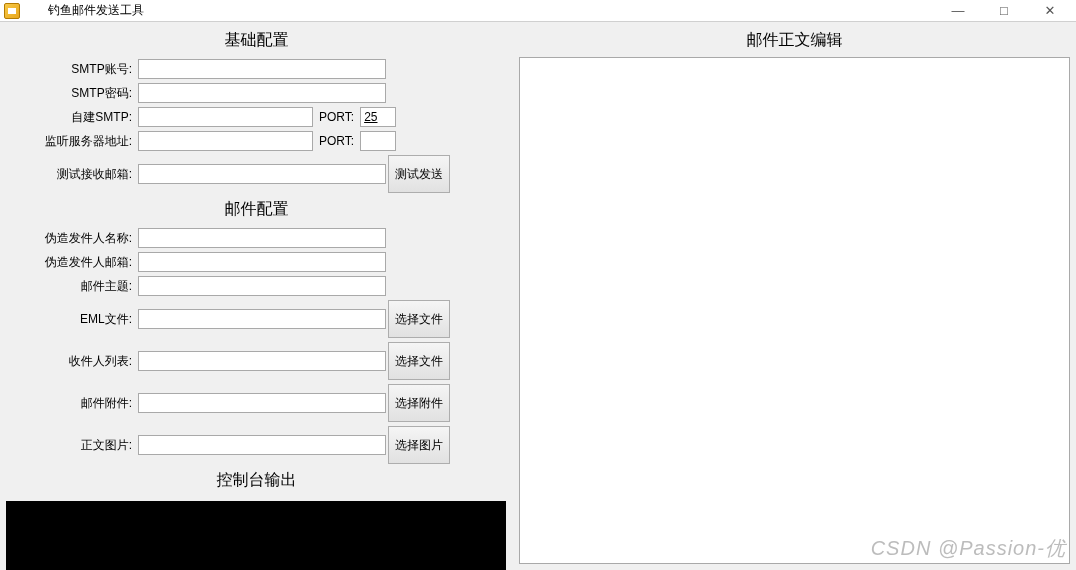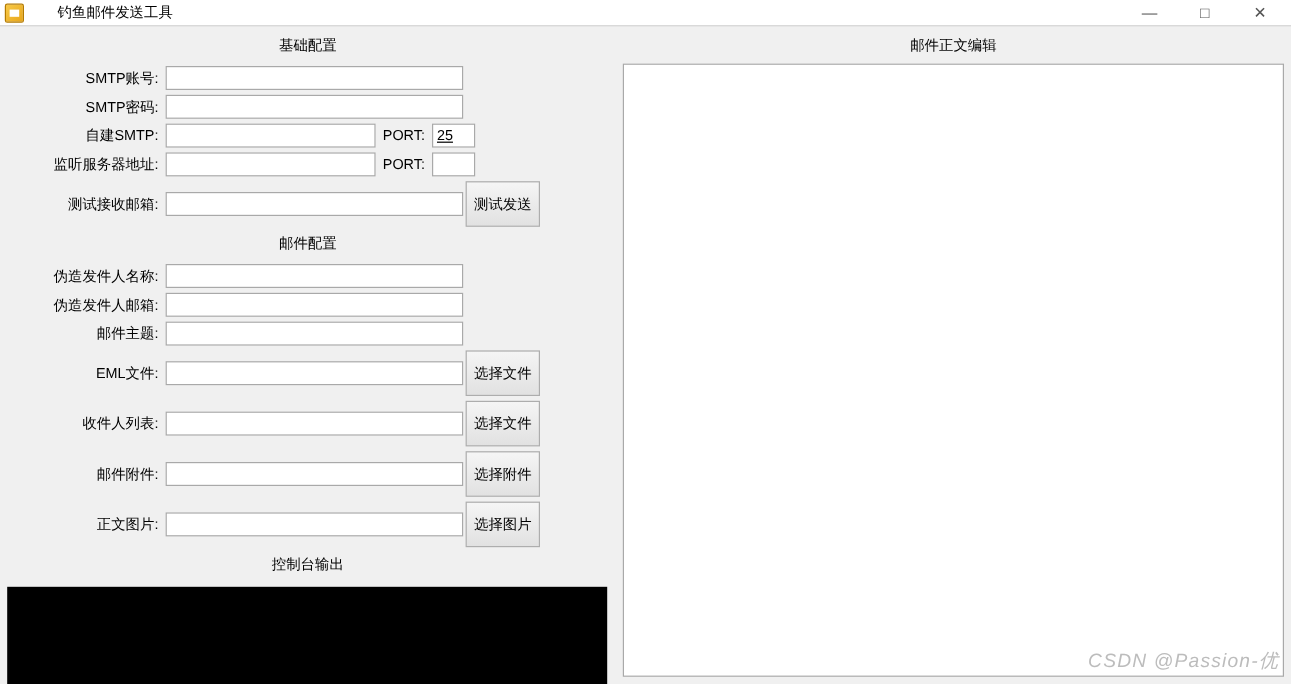--- a/index.html
+++ b/index.html
@@ -51,21 +51,21 @@
     }
     .right-panel {
       flex: 1;
       display: flex;
       flex-direction: column;
       padding: 4px 6px 6px 6px;
     }
     .section-title {
       text-align: center;
       padding: 4px 0 6px 0;
-      font-size: 12px;
+      font-size: 16px;
     }
     .form-row {
       display: flex;
       align-items: center;
       padding: 2px 6px;
       gap: 2px;
     }
     .lbl {
       width: 130px;
       text-align: right;
@@ -105,21 +105,21 @@
     .editor-box {
       flex: 1;
       background: #fff;
       border: 1px solid #a9a9a9;
     }
     .watermark {
       position: absolute;
       right: 10px;
       bottom: 8px;
       color: rgba(160,160,160,0.7);
-      font-size: 16px;
+      font-size: 20px;
       font-style: italic;
       letter-spacing: 1px;
       pointer-events: none;
     }
     .gap { height: 10px; }
   </style>
 </head>
 <body>
 
 <div class="titlebar">

